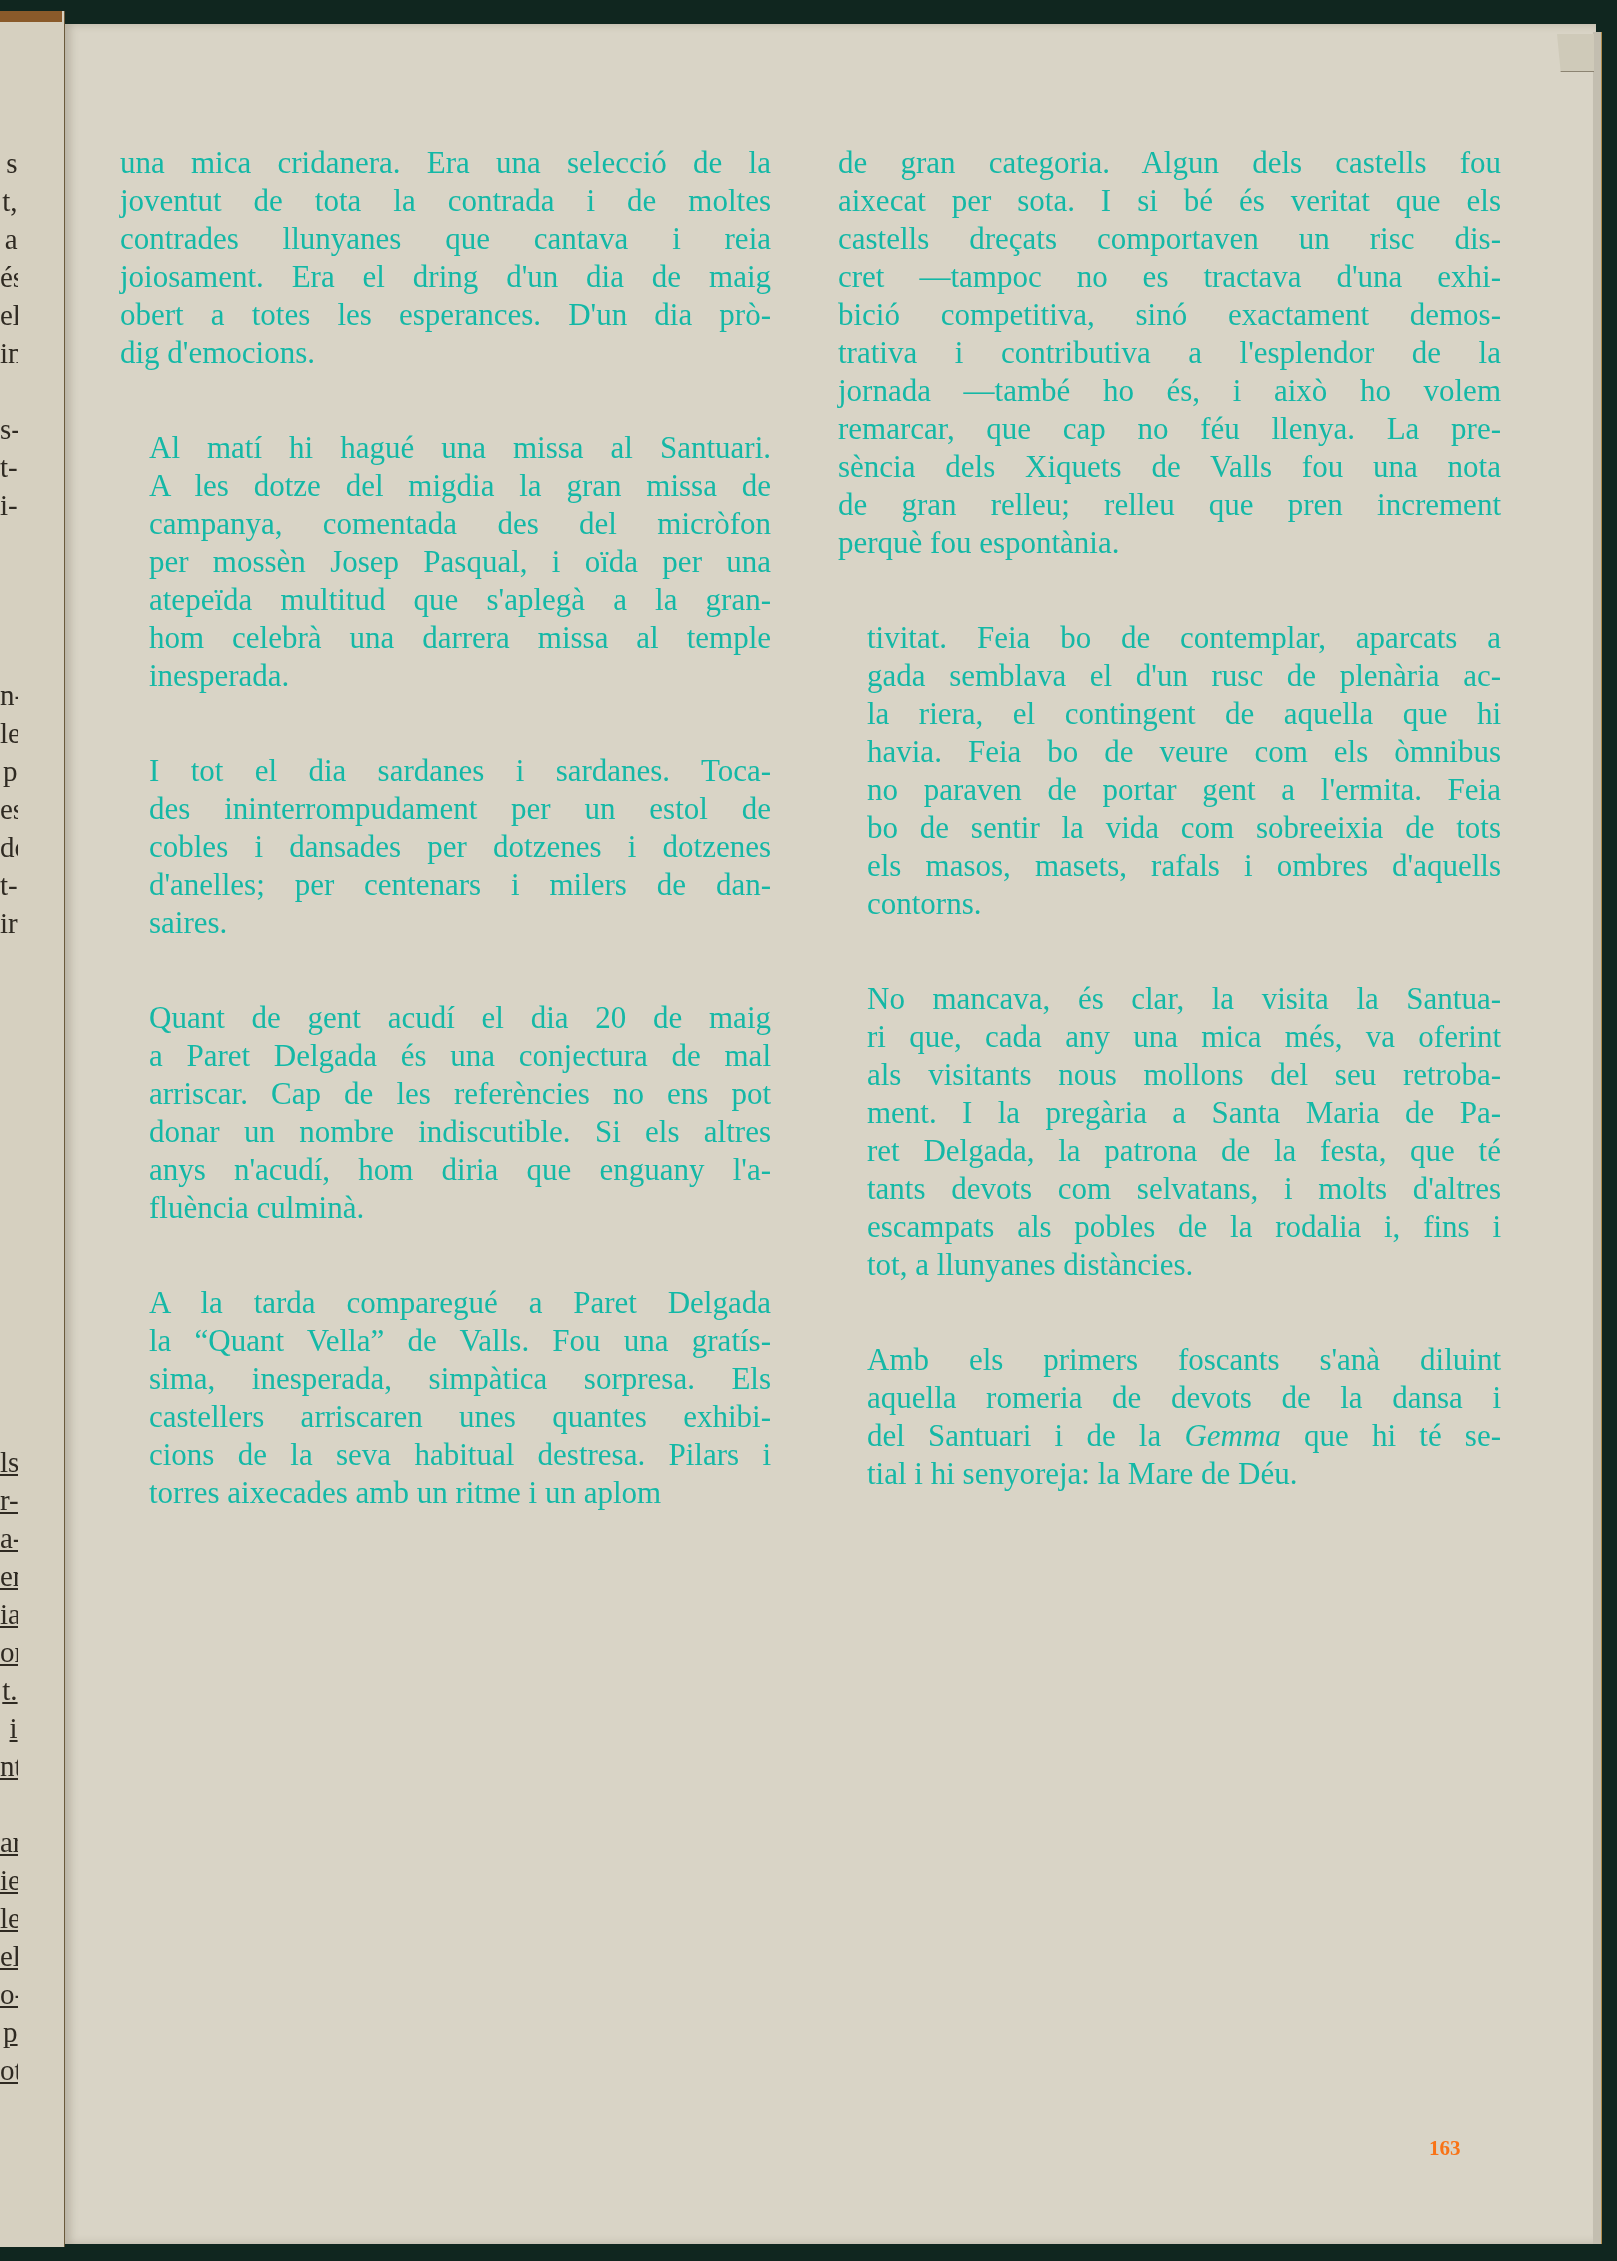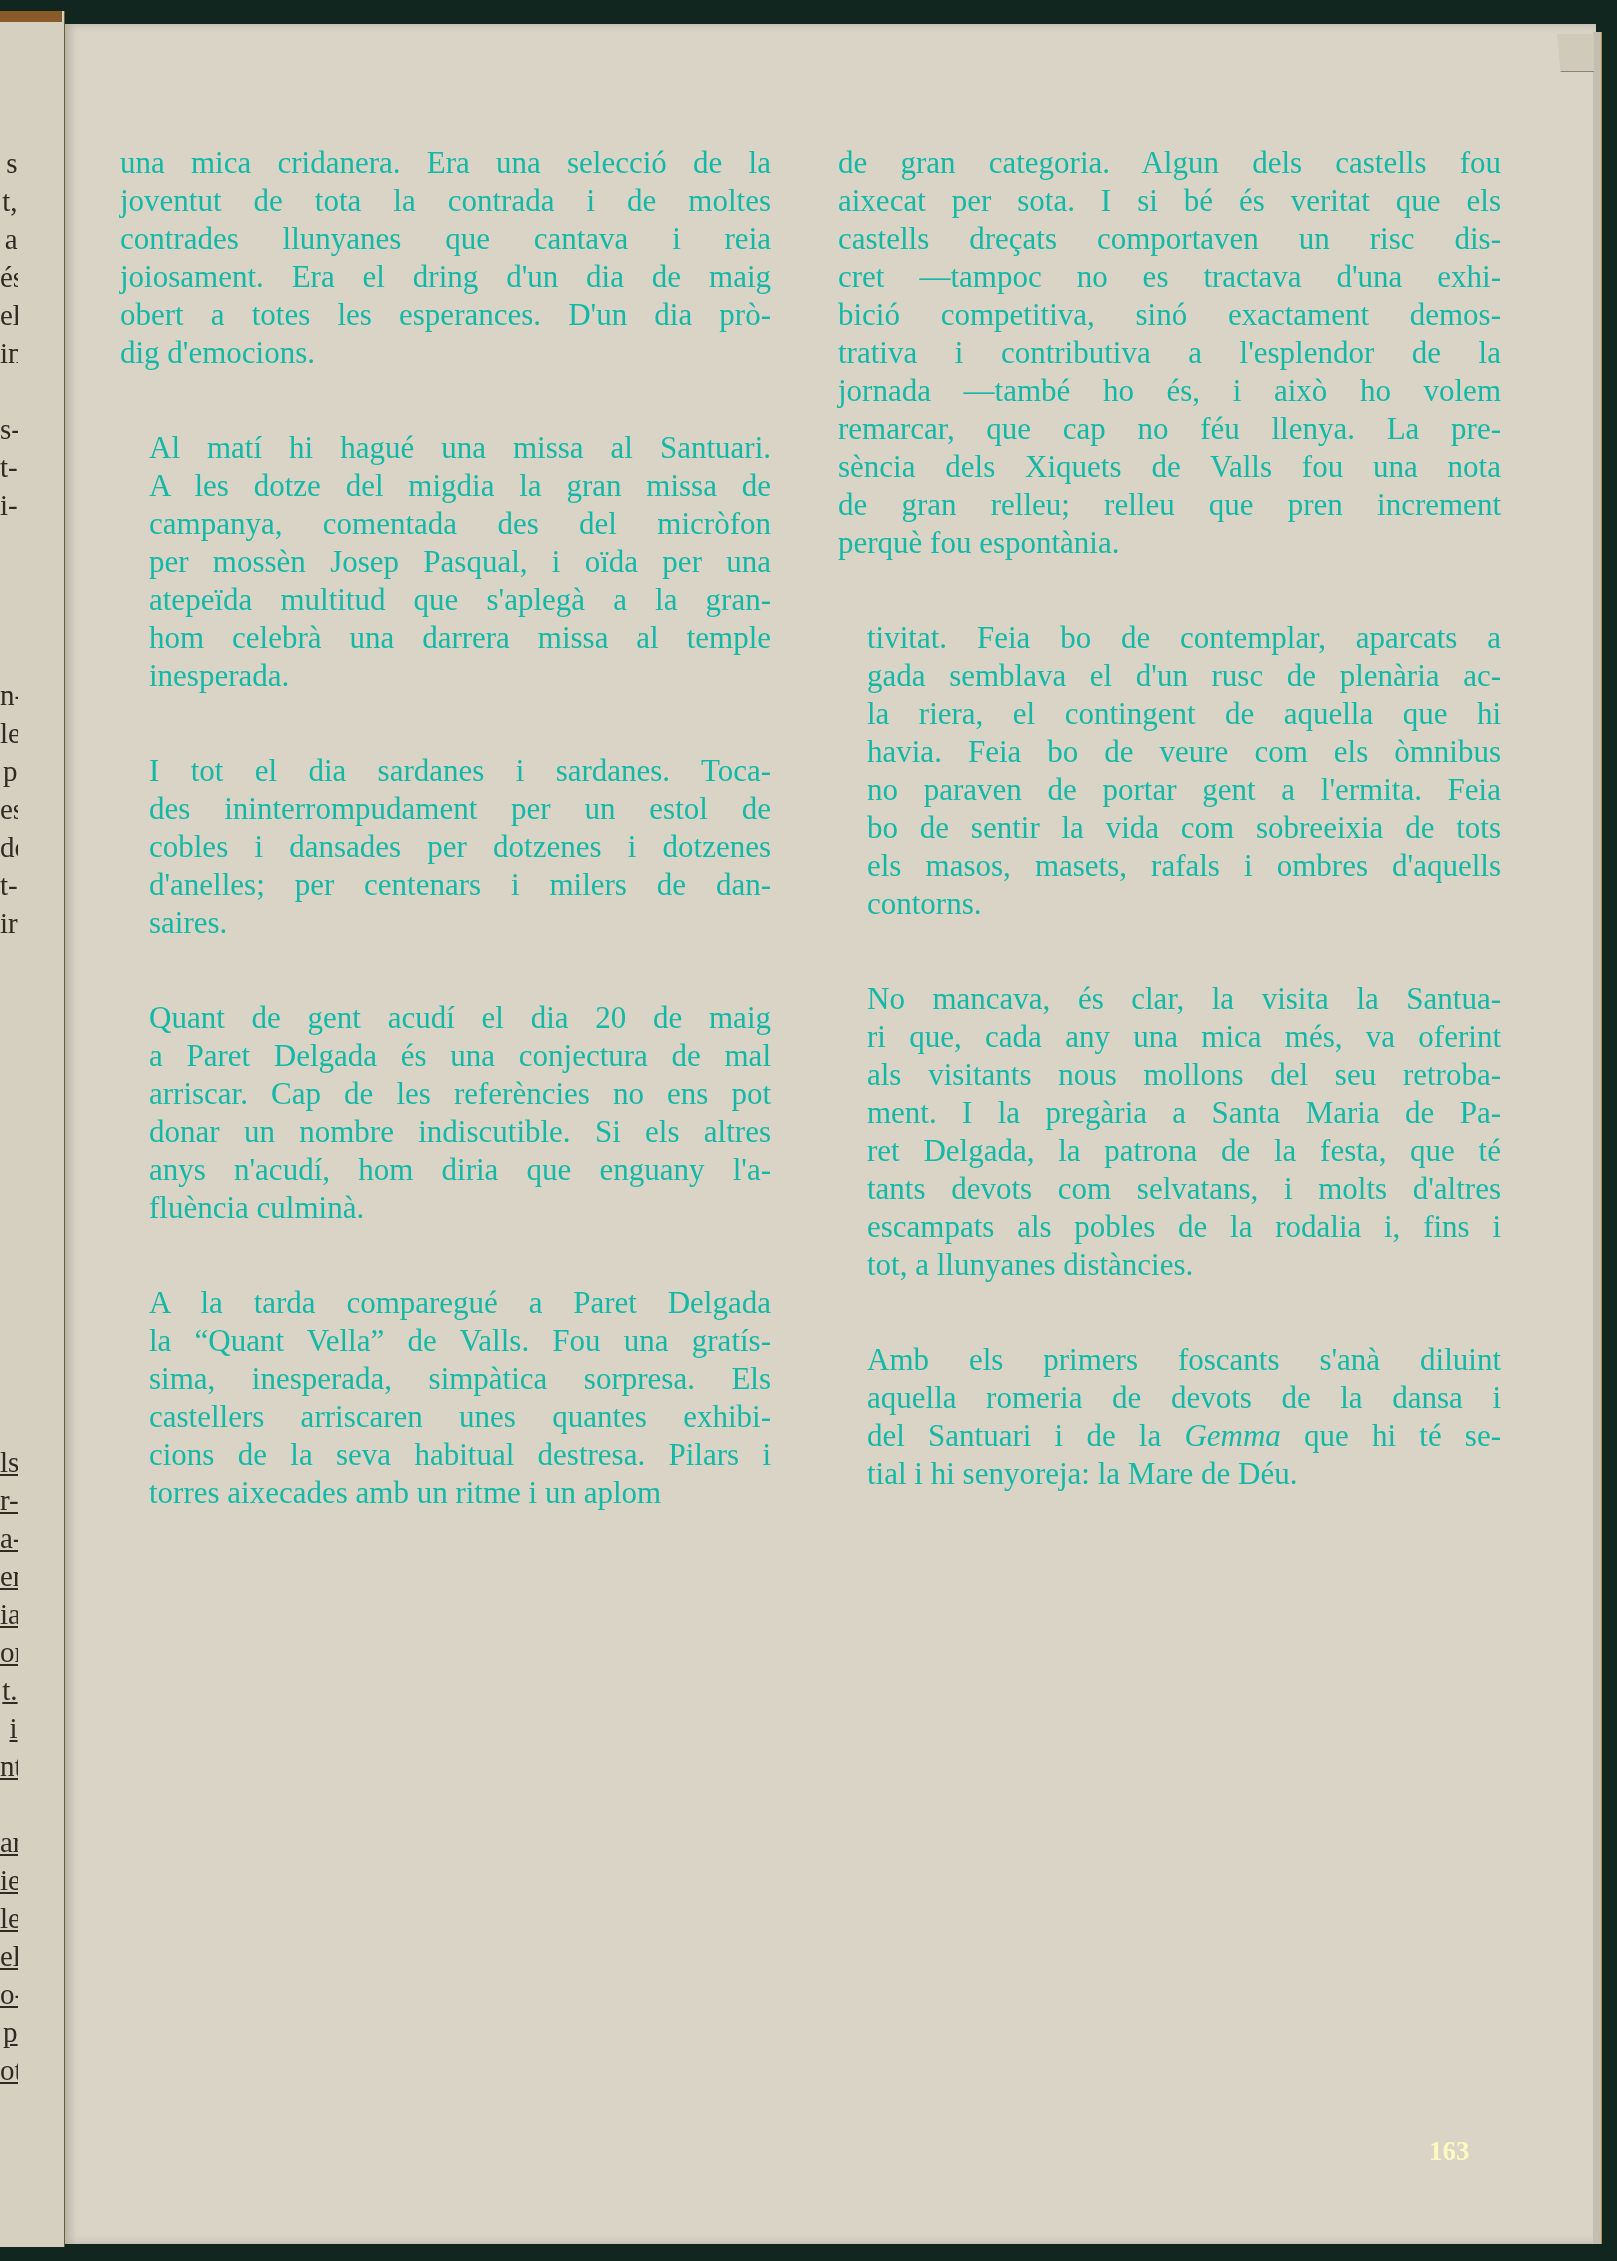--- a/index.html
+++ b/index.html
@@ -44,21 +44,21 @@
   }
   .col-left  { left: 120px; width: 651px; }
   .col-right { left: 838px; width: 663px; }
   .para { margin: 0 0 57px 0; text-align: justify; hyphens: manual; }
   .para.indent { text-indent: 29px; }
   .para.first { text-indent: 0; }
   .line { display: block; text-align: justify; text-align-last: justify; white-space: nowrap; }
   .line.last { text-align-last: left; }
   .page-number {
     position: absolute; left: 1429px; top: 2136px;
-    font-size: 27px; font-weight: bold; color: #fef9c3;
+    font-size: 21px; font-weight: bold; color: #f97316;
     font-family: "Liberation Serif", "DejaVu Serif", serif;
   }
   em { font-style: italic; }
 </style>
 </head>
 <body>
 
 <div class="prev-page">
   <div class="edge-band"></div>
 </div>

